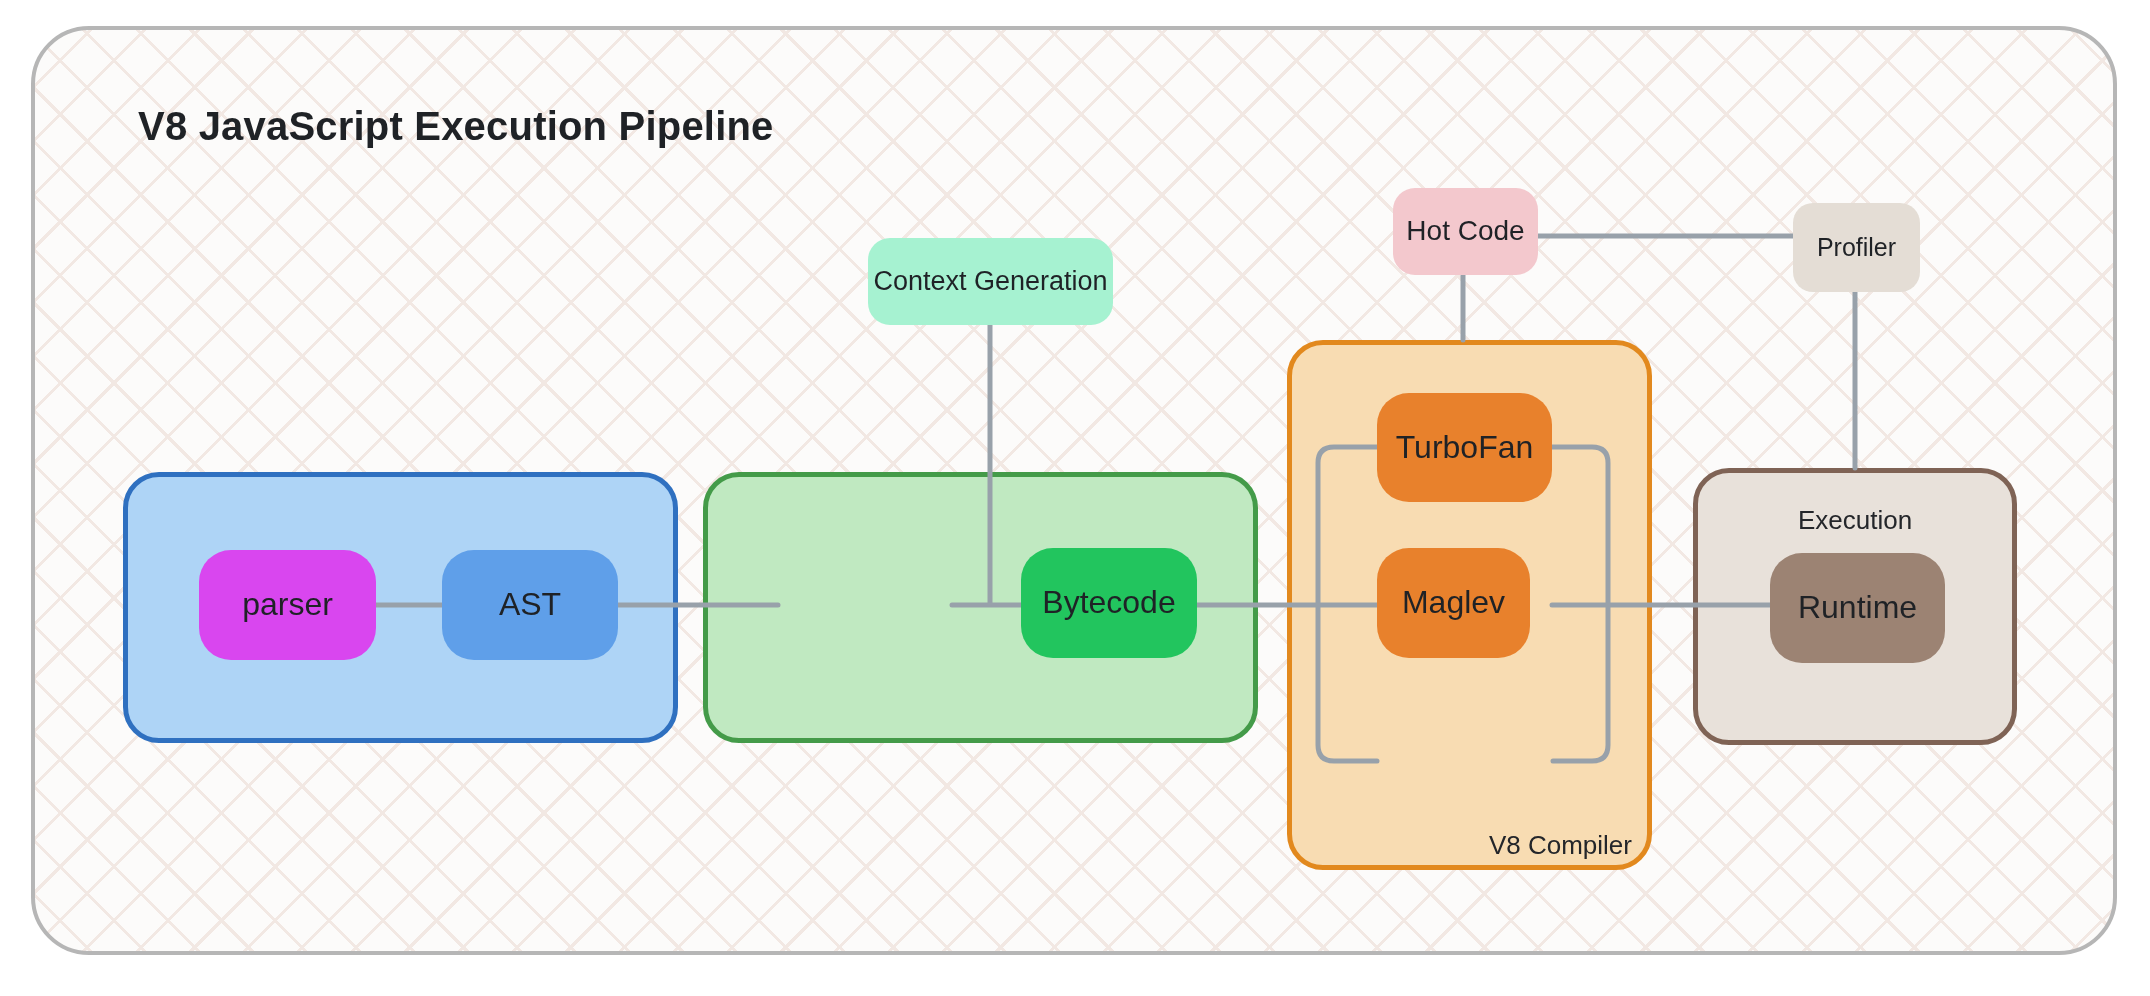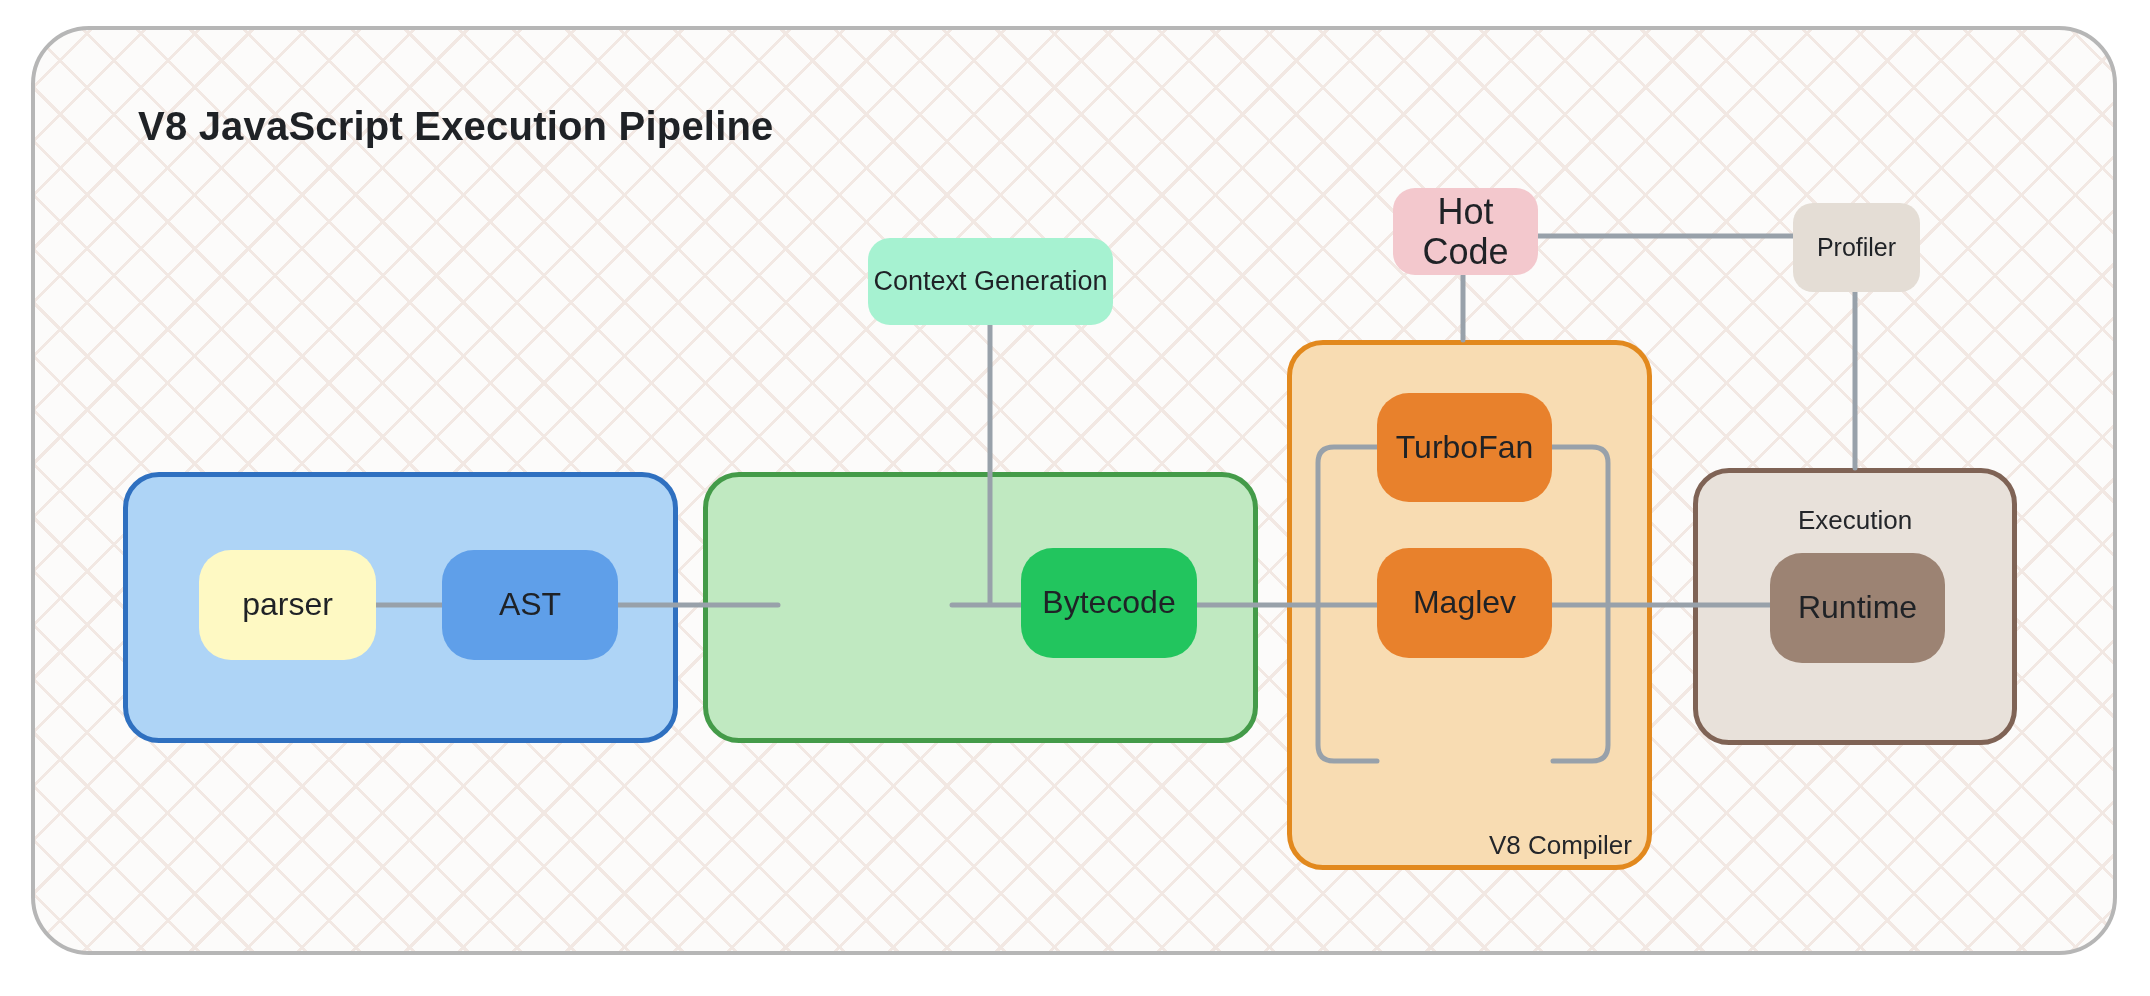--- a/index.html
+++ b/index.html
@@ -35,32 +35,32 @@
   }
   .label-compiler{right:518px;top:830px;}   
   .label-execution{left:1855px;top:505px;transform:translateX(-50%);}
   svg.connectors{position:absolute;left:0;top:0;z-index:2;}
   .node{
     position:absolute;display:flex;flex-direction:column;align-items:center;justify-content:center;
     border-radius:32px;z-index:3;text-align:center;line-height:1.1;
   }
   .node .lbl{font-size:32px;color:#1f2226;}
   .node .sub{font-size:19px;color:#1f2226;margin-top:3px;}
-  .node-parser{left:199px;top:550px;width:177px;height:110px;background:#fef9c3;}
+  .node-parser{left:199px;top:550px;width:177px;height:110px;background:#d946ef;}
   .node-ast{left:442px;top:550px;width:176px;height:110px;background:#5f9fe9;}
   .node-ignition{left:778px;top:548px;width:174px;height:110px;background:#4fae81;}
   .node-bytecode{left:1021px;top:548px;width:176px;height:110px;background:#22c55e;}
   .node-turbofan{left:1377px;top:393px;width:175px;height:109px;background:#e8812c;}
-  .node-maglev{left:1377px;top:548px;width:175px;height:110px;background:#e8812c;}
+  .node-maglev{left:1377px;top:548px;width:153px;height:110px;background:#e8812c;}
   .node-sparkplug{left:1377px;top:708px;width:176px;height:107px;background:#e8812c;}
   .node-runtime{left:1770px;top:553px;width:175px;height:110px;background:#9c8373;}
   .node-context{left:868px;top:238px;width:245px;height:87px;background:#a6f2d1;border-radius:22px;}
   .node-context .lbl{font-size:27px;line-height:1.25;}
   .node-hotcode{left:1393px;top:188px;width:145px;height:87px;background:#f3c8cd;border-radius:22px;}
-  .node-hotcode .lbl{font-size:36px;}
+  .node-hotcode .lbl{font-size:28px;}
   .node-profiler{left:1793px;top:203px;width:127px;height:89px;background:#e4ddd5;border-radius:20px;}
   .node-profiler .lbl{font-size:25px;}
 </style>
 </head>
 <body>
 
 <div class="stage">
   <div class="frame"></div>
 
   <div class="title">V8 JavaScript Execution Pipeline</div>

